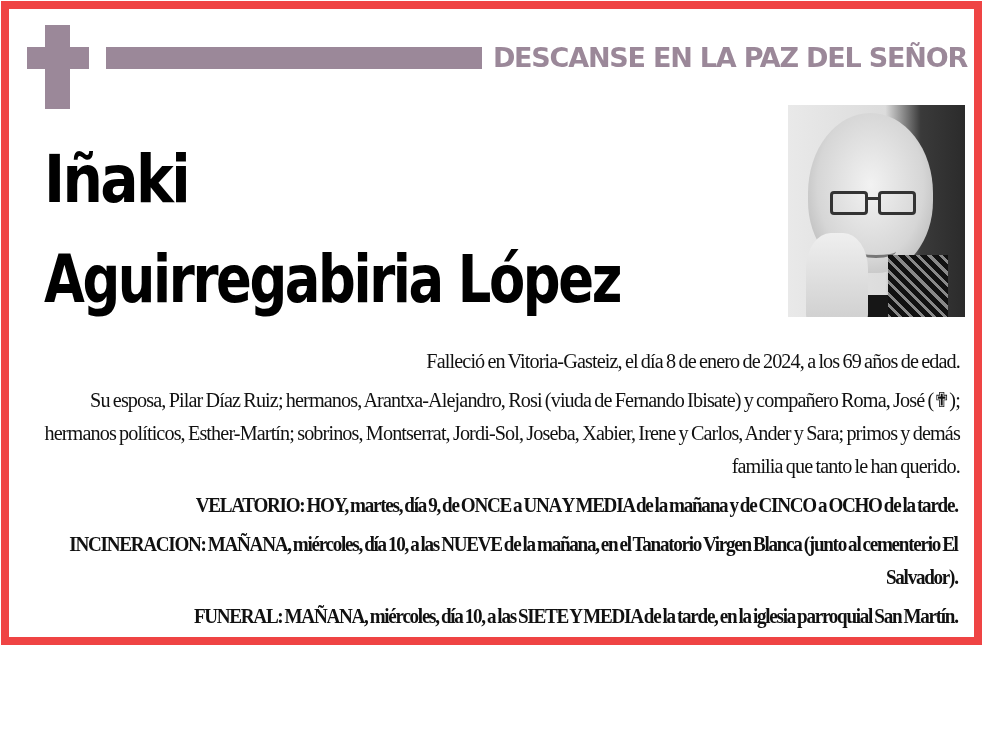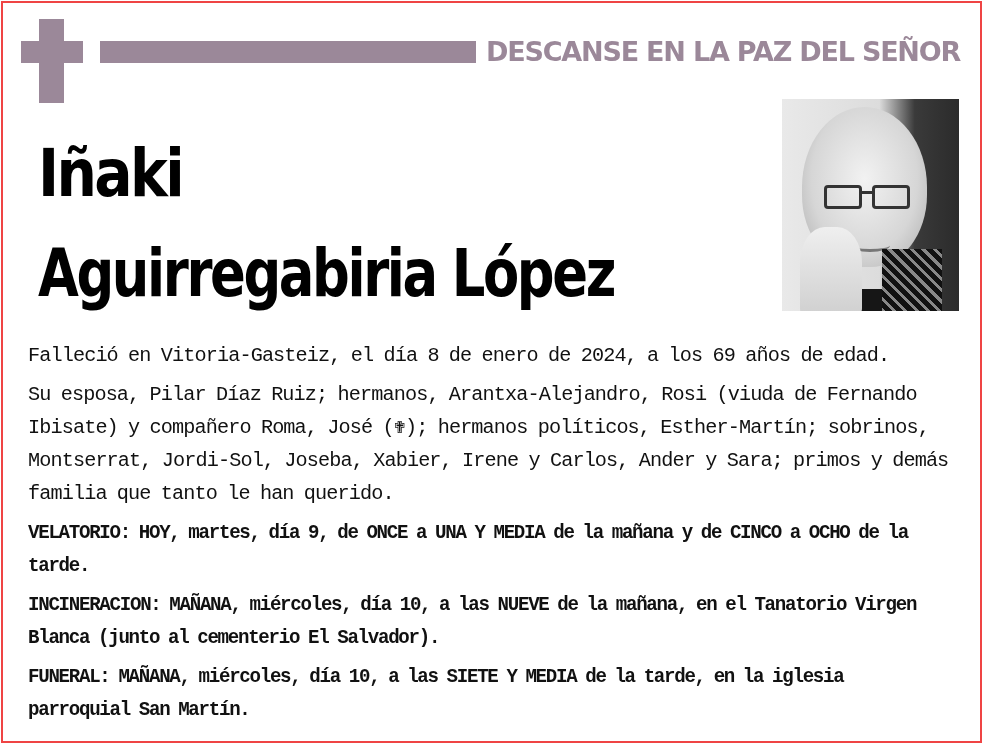--- a/index.html
+++ b/index.html
@@ -1,19 +1,19 @@
 <!DOCTYPE html>
 <html><head>
   <meta charset="utf-8">
   <style>
     html, body { margin: 0; padding: 0; background: #ffffff; }
     body { width: 988px; height: 746px; position: relative; overflow: hidden; }
     .frame {
-      position: absolute; left: 1px; top: 1px; width: 981px; height: 742px;
-      border: 2px solid #ef4444; box-sizing: border-box; background: #fff;
+      position: absolute; left: 1px; top: 1px; width: 981px; height: 644px;
+      border: 8px solid #ef4444; box-sizing: border-box; background: #fff; text-align: right;
     }
     .cross-v { position: absolute; left: 36px; top: 16px; width: 25px; height: 84px; background: #9b8899; }
     .cross-h { position: absolute; left: 18px; top: 38px; width: 62px; height: 22px; background: #9b8899; }
     .header-bar { position: absolute; left: 97px; top: 38px; width: 376px; height: 22px; background: #9b8899; }
     .header-title {
       position: absolute; left: 483px; top: 31px; width: 475px;
       font-family: "DejaVu Sans", sans-serif; font-weight: bold; font-size: 27px;
       letter-spacing: -1.2px; color: #9b8899; white-space: nowrap; line-height: 36px;
     }
     .name {
@@ -46,21 +46,21 @@
       position: absolute; left: 18px; top: 128px; width: 62px; height: 90px;
       background: linear-gradient(180deg, #efefef, #cfcfcf); border-radius: 40% 40% 10% 10%;
     }
     .photo .scarf {
       position: absolute; left: 100px; top: 150px; width: 60px; height: 70px;
       background: repeating-linear-gradient(45deg, #111 0 5px, #888 5px 8px);
     }
     .photo .shirt { position: absolute; left: 24px; top: 190px; width: 130px; height: 30px; background: #161616; }
     .body-text {
       position: absolute; left: 25px; top: 336px; width: 925px;
-      font-family: Liberation Mono, monospace; color: #111;
+      font-family: Liberation Serif, serif; color: #111;
     }
     .para {
       margin: 0 0 6px 0; font-size: 20.5px; line-height: 33px;
       letter-spacing: -0.9px; word-spacing: -1px;
     }
     .para.reg { transform: scaleX(0.985); transform-origin: left top; width: 940px; }
     .para.bold {
       font-weight: bold; font-size: 21px; letter-spacing: -1.4px; word-spacing: -1.5px;
       transform: scaleX(0.91); transform-origin: left top; width: 1015px;
     }

